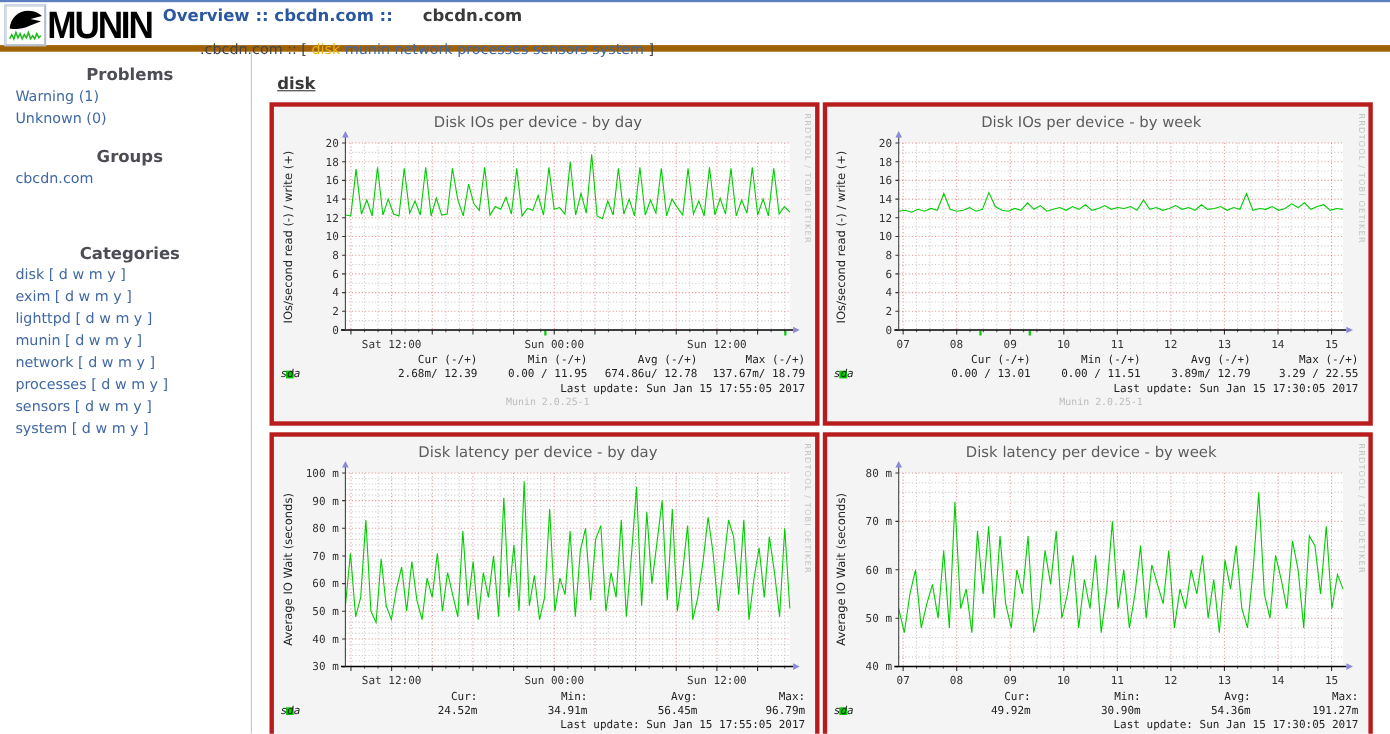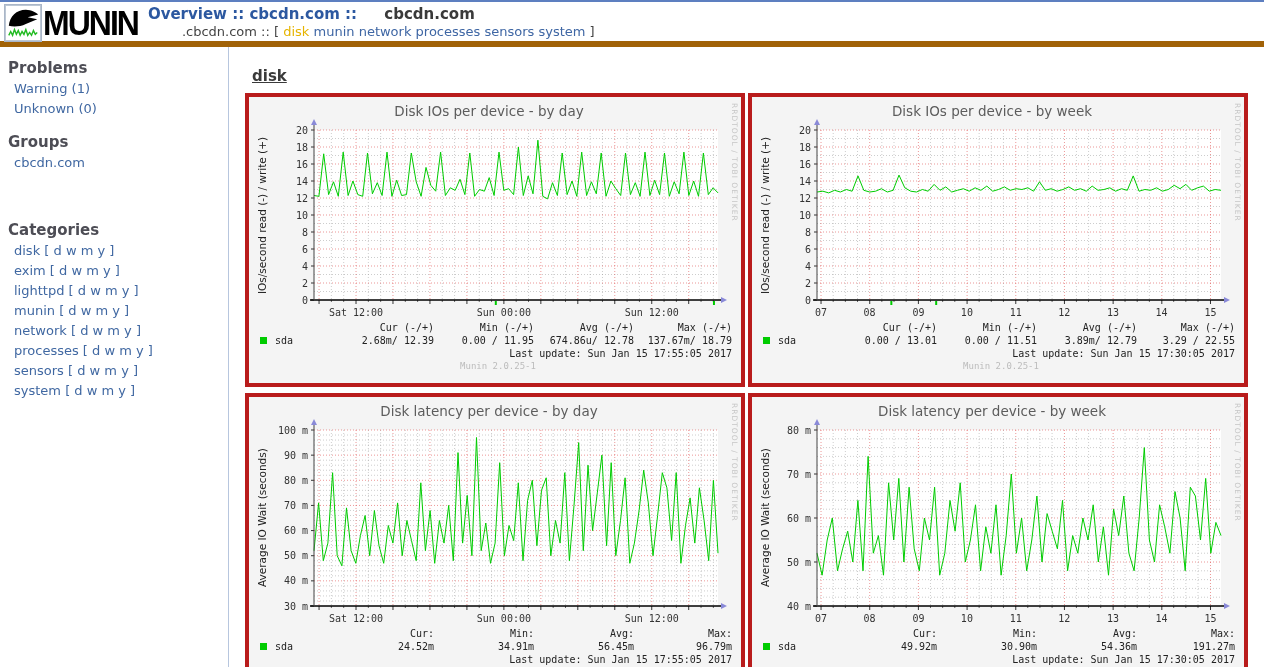--- a/index.html
+++ b/index.html
@@ -12,27 +12,27 @@
   
   .header { height:45px; border-bottom:6px solid #a16207; display:flex; align-items:flex-start; padding:2px 0 0 4px; }
   .logo { display:flex; align-items:center; cursor:pointer; }
   .logo-img { width:38px; height:38px; border:1px solid #aab6c8; background:#fff; display:block; }
   .logo-word { font-size:32px; font-weight:bold; color:#000; letter-spacing:-2px; line-height:38px;
                font-family:"Liberation Sans", sans-serif; transform:scaleY(1.08); margin-left:1px; }
   .crumbs { margin-left:10px; padding-top:1px; }
   .crumb1 { font-size:15px; font-weight:bold; color:#2c58a0; }
   .crumb1 a { color:#2c58a0; text-decoration:none; cursor:pointer; }
   .crumb1 .host { color:#3a3a3a; margin-left:22px; }
-  .crumb2 { font-size:13px; color:#444; margin-left:34px; margin-top:1px; }
+  .crumb2 { font-size:13px; color:#444; margin-left:34px; margin-top:15px; }
   .crumb2 a { color:#3e66a4; text-decoration:none; cursor:pointer; }
   .crumb2 .active { color:#e6b400; }
   
   .layout { display:flex; height:620px; }
   .sidebar { width:229px; border-right:1px solid #b7c6de; padding:12px 0 0 8px; flex:none; }
-  .side-title { font-size:15px; font-weight:bold; color:#4d4d55; margin:14px 0 2px 0; }
+  .side-title { font-size:15px; font-weight:bold; color:#4d4d55; margin:14px 0 2px 0;text-align:center; }
   .side-title:first-child { margin-top:0; }
   .side-link { font-size:13px; color:#4068a2; padding:1px 0 1px 6px; line-height:18px; cursor:pointer; }
   .groups-gap { height:34px; }
   .content { flex:1; padding:20px 0 0 16px; }
   .section-title { font-size:15px; font-weight:bold; color:#3a3a3a; text-decoration:underline; margin:0 0 8px 7px; }
   .graphs { display:grid; grid-template-columns:500px 500px; gap:6px 3px; }
   
   .panel { width:500px; height:294px; background:#f4f4f4; border:4px solid #b91c1c; position:relative; }
   .gtitle { position:absolute; top:6px; left:0; width:480px; text-align:center; font-size:13.5px; color:#5c5c5c; }
   .wm { position:absolute; top:6px; right:2px; writing-mode:vertical-rl; font-size:7.5px; letter-spacing:1px;
@@ -41,21 +41,21 @@
           writing-mode:vertical-rl; transform:rotate(180deg); font-size:10.5px; color:#222; }
   .ylab.h170 { top:33px; height:170px; }
   .ylab.h176 { top:33px; height:176px; }
   svg.chart { display:block; cursor:pointer; }
   .stats { position:relative; width:498px; font-family:"DejaVu Sans Mono", "Liberation Mono", monospace;
            font-size:10px; color:#222; }
   .srow { position:relative; height:13px; }
   .c { position:absolute; white-space:pre; }
   .c1 { right:313px; } .c2 { right:213px; } .c3 { right:113px; } .c4 { right:15px; }
   .sw { position:absolute; left:11px; top:2px; width:7px; height:7px; background:#00cc00; }
-  .sname { position:absolute; left:26px; }
+  .sname { position:absolute; left:6px;font-style:italic; }
   .supd { position:absolute; right:15px; }
   .sver { text-align:center; color:#bcbcbc; font-size:9px; height:11px; }
 </style>
 </head>
 <body>
 
 <div class="header">
   <div class="logo">
     <svg class="logo-img" viewBox="0 0 38 38">
       <rect x="0" y="0" width="38" height="38" fill="#ffffff"></rect>

